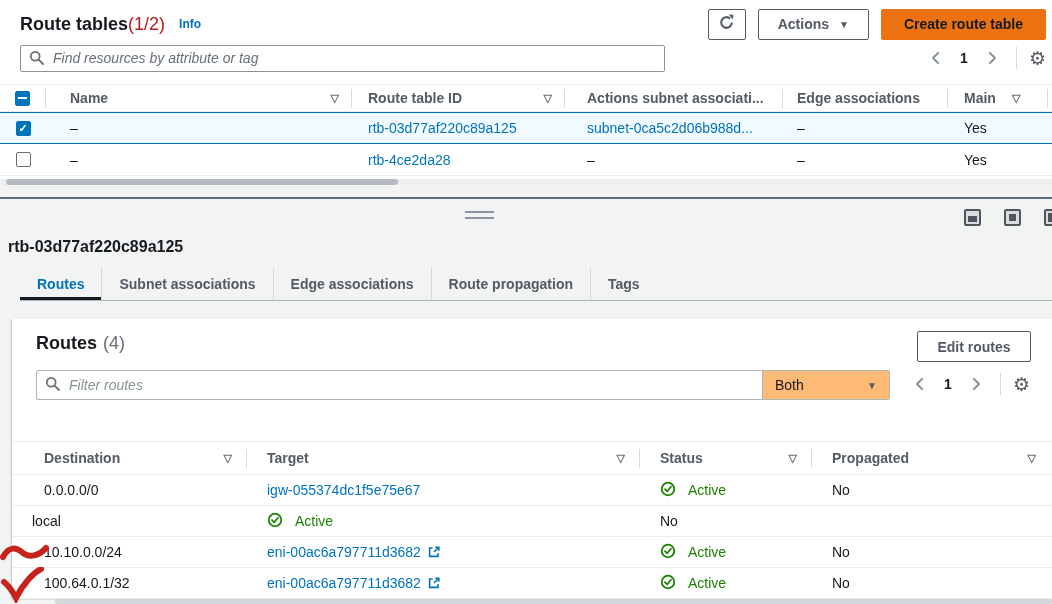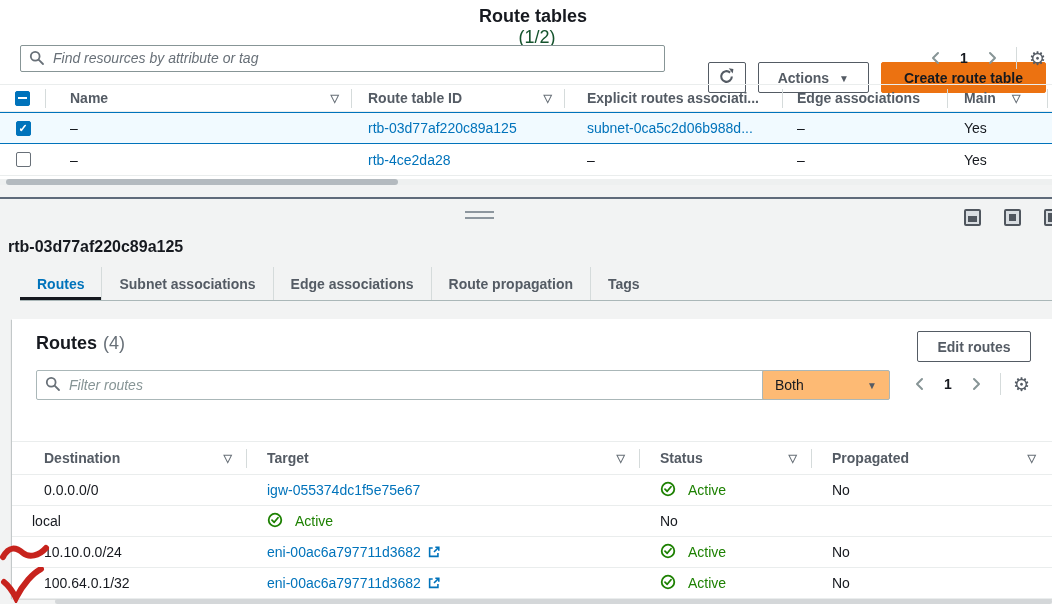--- a/index.html
+++ b/index.html
@@ -5,23 +5,23 @@
   * { box-sizing: border-box; margin: 0; padding: 0; }
   html,body { width:1052px; height:604px; overflow:hidden; }
   body {
     font-family:"Liberation Sans", sans-serif;
     font-size:14px; color:#16191f; background:#fff; position:relative;
   }
   .root { position:absolute; inset:0; }
 
   
   .hdr { position:absolute; top:6px; left:20px; right:6px; height:36px;
-         display:flex; align-items:center;flex-direction:column; }
+         display:flex; align-items:center; }
   .hdr-title { font-size:18px; font-weight:700; color:#16191f; }
-  .hdr-count { font-size:18px; font-weight:400; color:#14532d; margin-left:8px; }
+  .hdr-count { font-size:18px; font-weight:400; color:#b91c1c; margin-left:0; }
   .hdr-info  { font-size:12px; font-weight:700; color:#0073bb; margin-left:14px; cursor:pointer; }
   .hdr-actions { margin-left:auto; display:flex; align-items:center; gap:12px; }
 
   .btn { height:31px; border:1px solid #545b64; background:#fff; color:#545b64;
          font-weight:700; font-size:14px; border-radius:2px;
          display:inline-flex; align-items:center; justify-content:center; cursor:pointer; }
   .btn-icon { width:38px; }
   .btn-normal { padding:0 19px; gap:10px; }
   .btn-primary { background:#ec7211; border-color:#ec7211; color:#16191f; padding:0 22px; }
   .caret { font-size:10px; line-height:1; position:relative; top:1px; }
@@ -189,21 +189,21 @@
       </div>
       <div class="hcell jsb" style="padding-left:24px;">
         <span>Name</span>
         <span class="sort">▽</span>
       </div>
       <div class="hcell jsb">
         <span>Route table ID</span>
         <span class="sort">▽</span>
       </div>
       <div class="hcell" style="padding-left:22px;">
-        <span>Explicit routes associati...</span>
+        <span>Actions subnet associati...</span>
       </div>
       <div class="hcell" style="padding-left:14px;">
         <span>Edge associations</span>
       </div>
       <div class="hcell">
         <span>Main</span>
         <span class="sort" style="margin-left:16px;">▽</span>
       </div>
       <div class="hcell nb"></div>
     </div>

